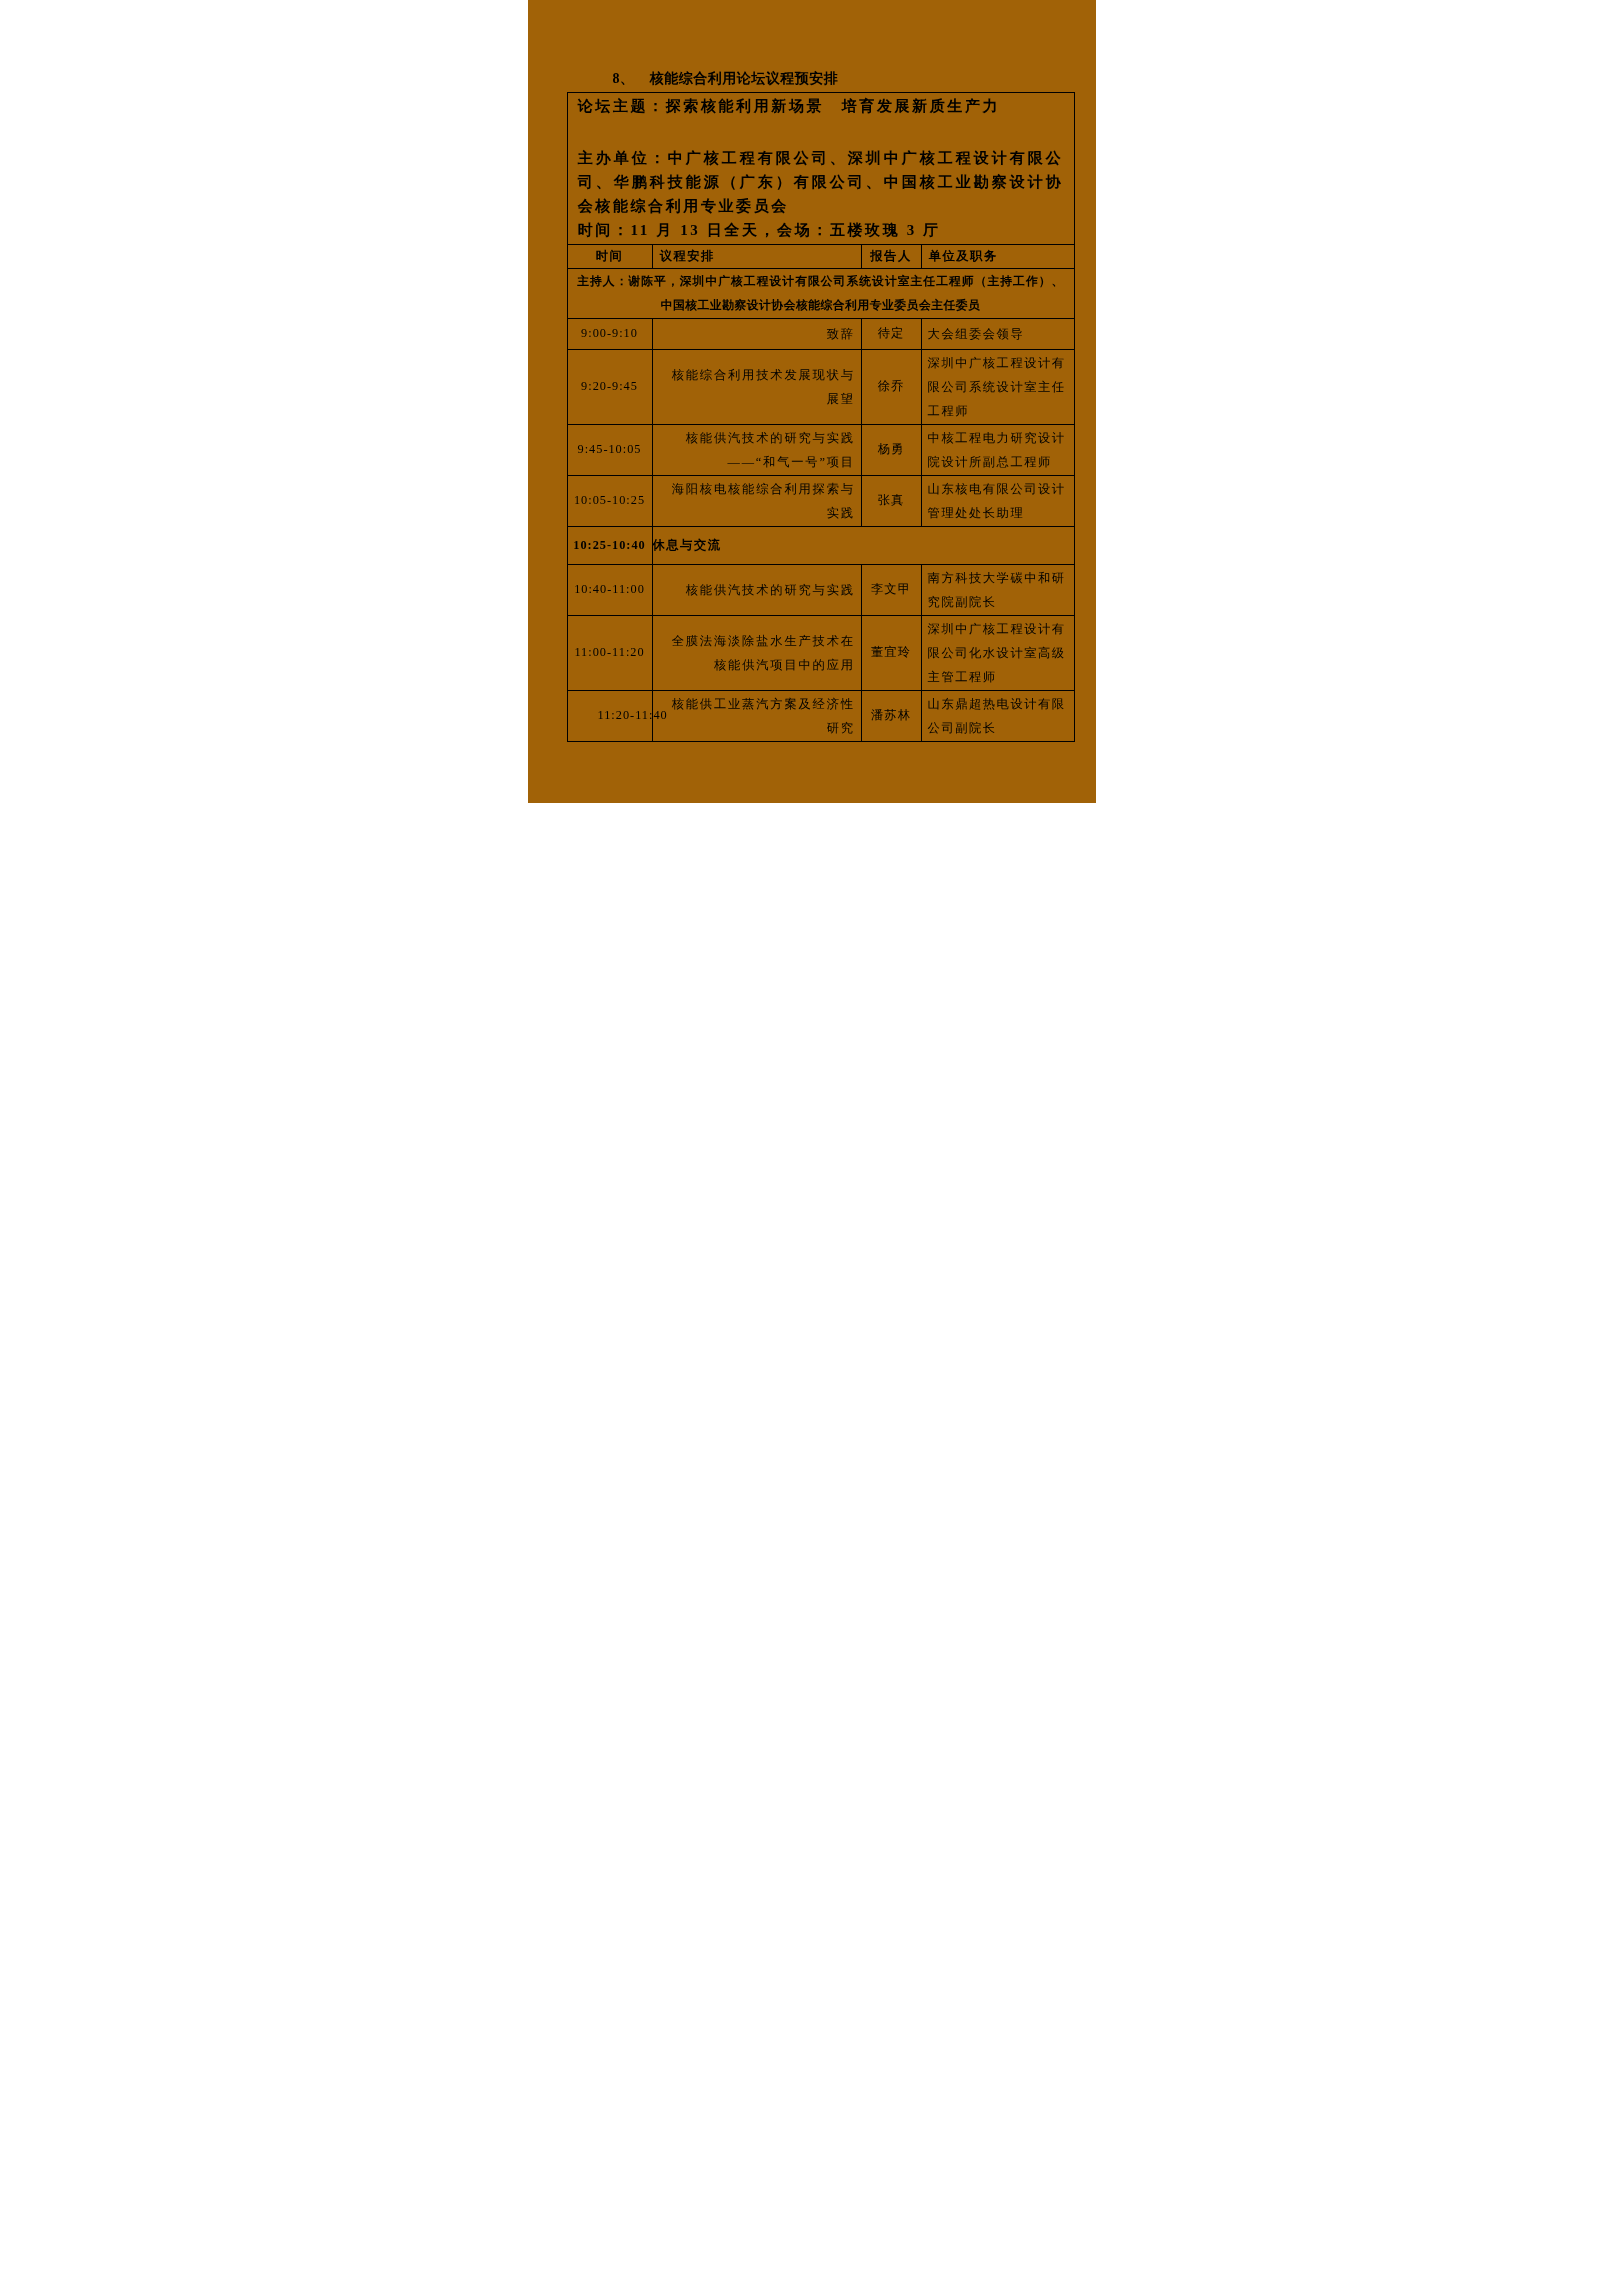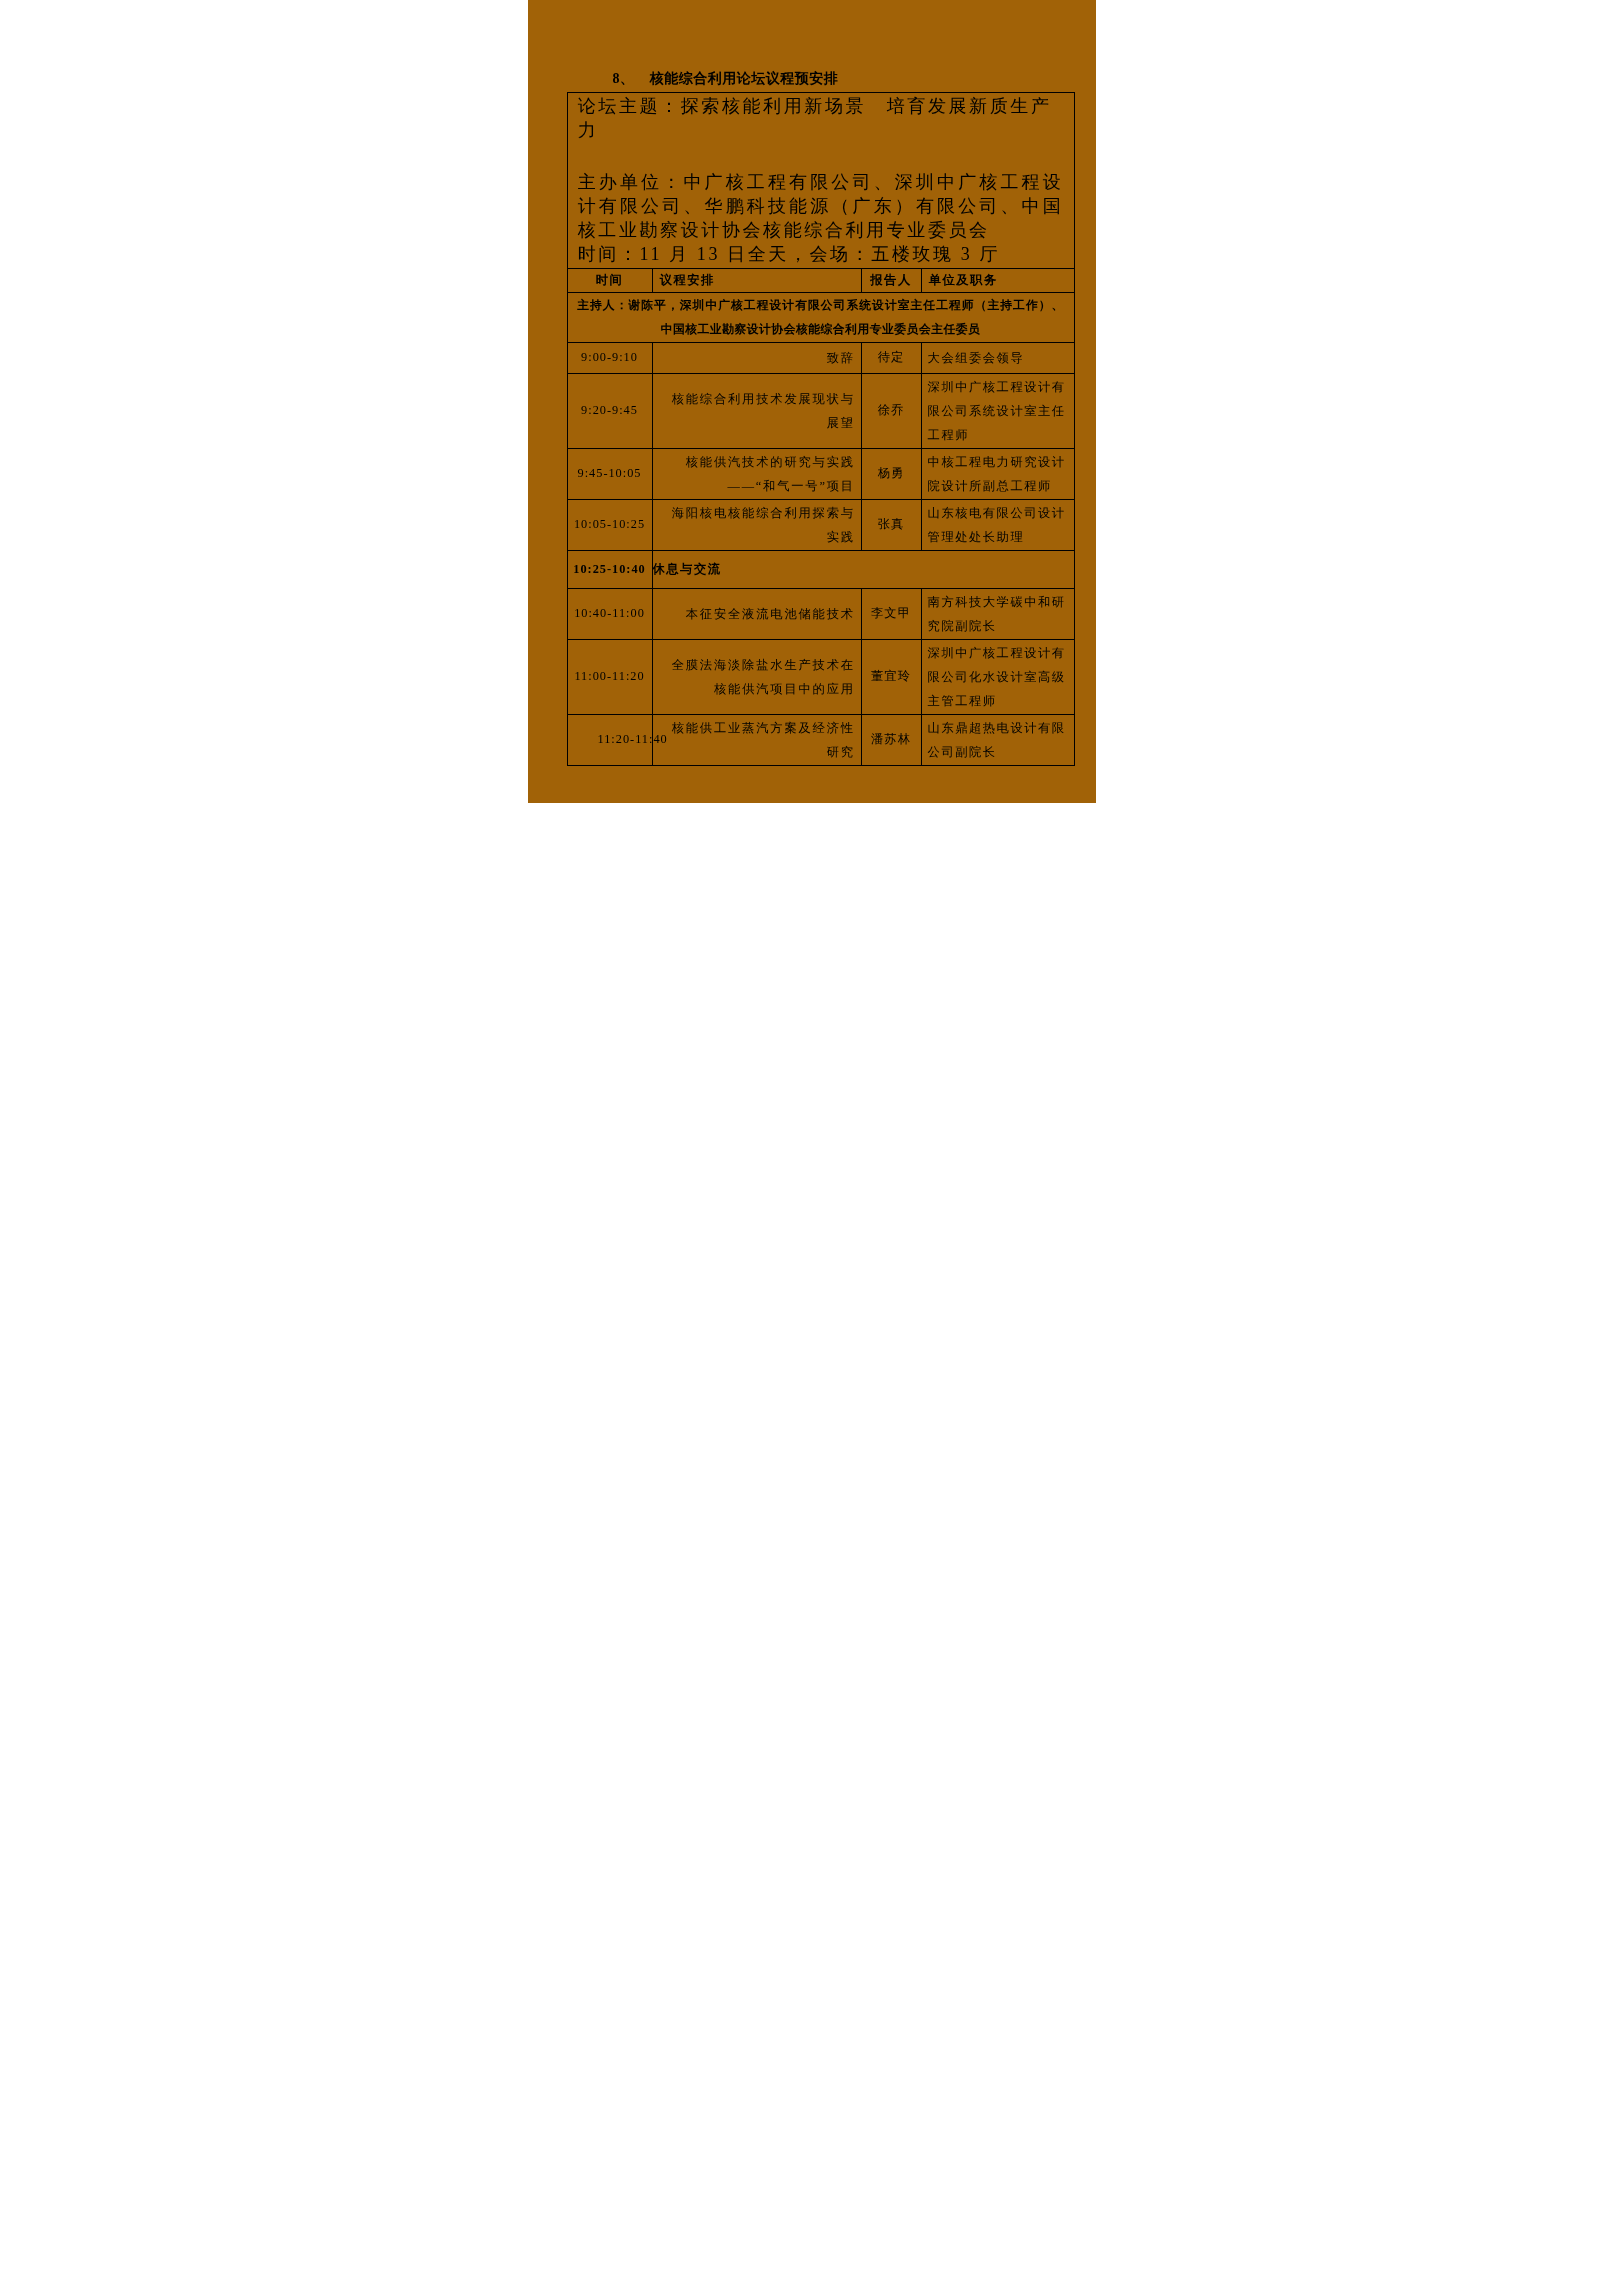--- a/index.html
+++ b/index.html
@@ -37,22 +37,22 @@
   td {
     border:0.5px solid #000;
     border-top:1.5px solid #000;
     vertical-align:middle;
     font-size:12.3px;
   }
   tr.last-row td { border-bottom:1.5px solid #000; }
   
   td.info-cell { padding:1.5px 10.2px; height:122px; }
   .info-line {
-    font-weight:normal;
-    font-size:18px;
+    font-weight:bold;
+    font-size:15px;
     line-height:24px;
     letter-spacing:2.6px;
   }
   .info-org { text-align:justify;margin-top:28px; }
   
   tr.head-row td {
     height:24px;
     font-weight:bold;
     letter-spacing:1.5px;
   }
@@ -178,21 +178,21 @@
         <td class="unit-cell">山东核电有限公司设计管理处处长助理</td>
       </tr>
 
       <tr class="break-row">
         <td class="time-cell rh48">10:25-10:40</td>
         <td colspan="3" class="break-cell">休息与交流</td>
       </tr>
 
       <tr>
         <td class="time-cell rh95">10:40-11:00</td>
-        <td class="agenda-cell">本征安全液流电池储能技术</td>
+        <td class="agenda-cell">核能供汽技术的研究与实践</td>
         <td class="speaker-cell">李文甲</td>
         <td class="unit-cell">南方科技大学碳中和研究院副院长</td>
       </tr>
 
       <tr>
         <td class="time-cell rh144">11:00-11:20</td>
         <td class="agenda-cell">全膜法海淡除盐水生产技术在核能供汽项目中的应用</td>
         <td class="speaker-cell">董宜玲</td>
         <td class="unit-cell">深圳中广核工程设计有限公司化水设计室高级主管工程师</td>
       </tr>

